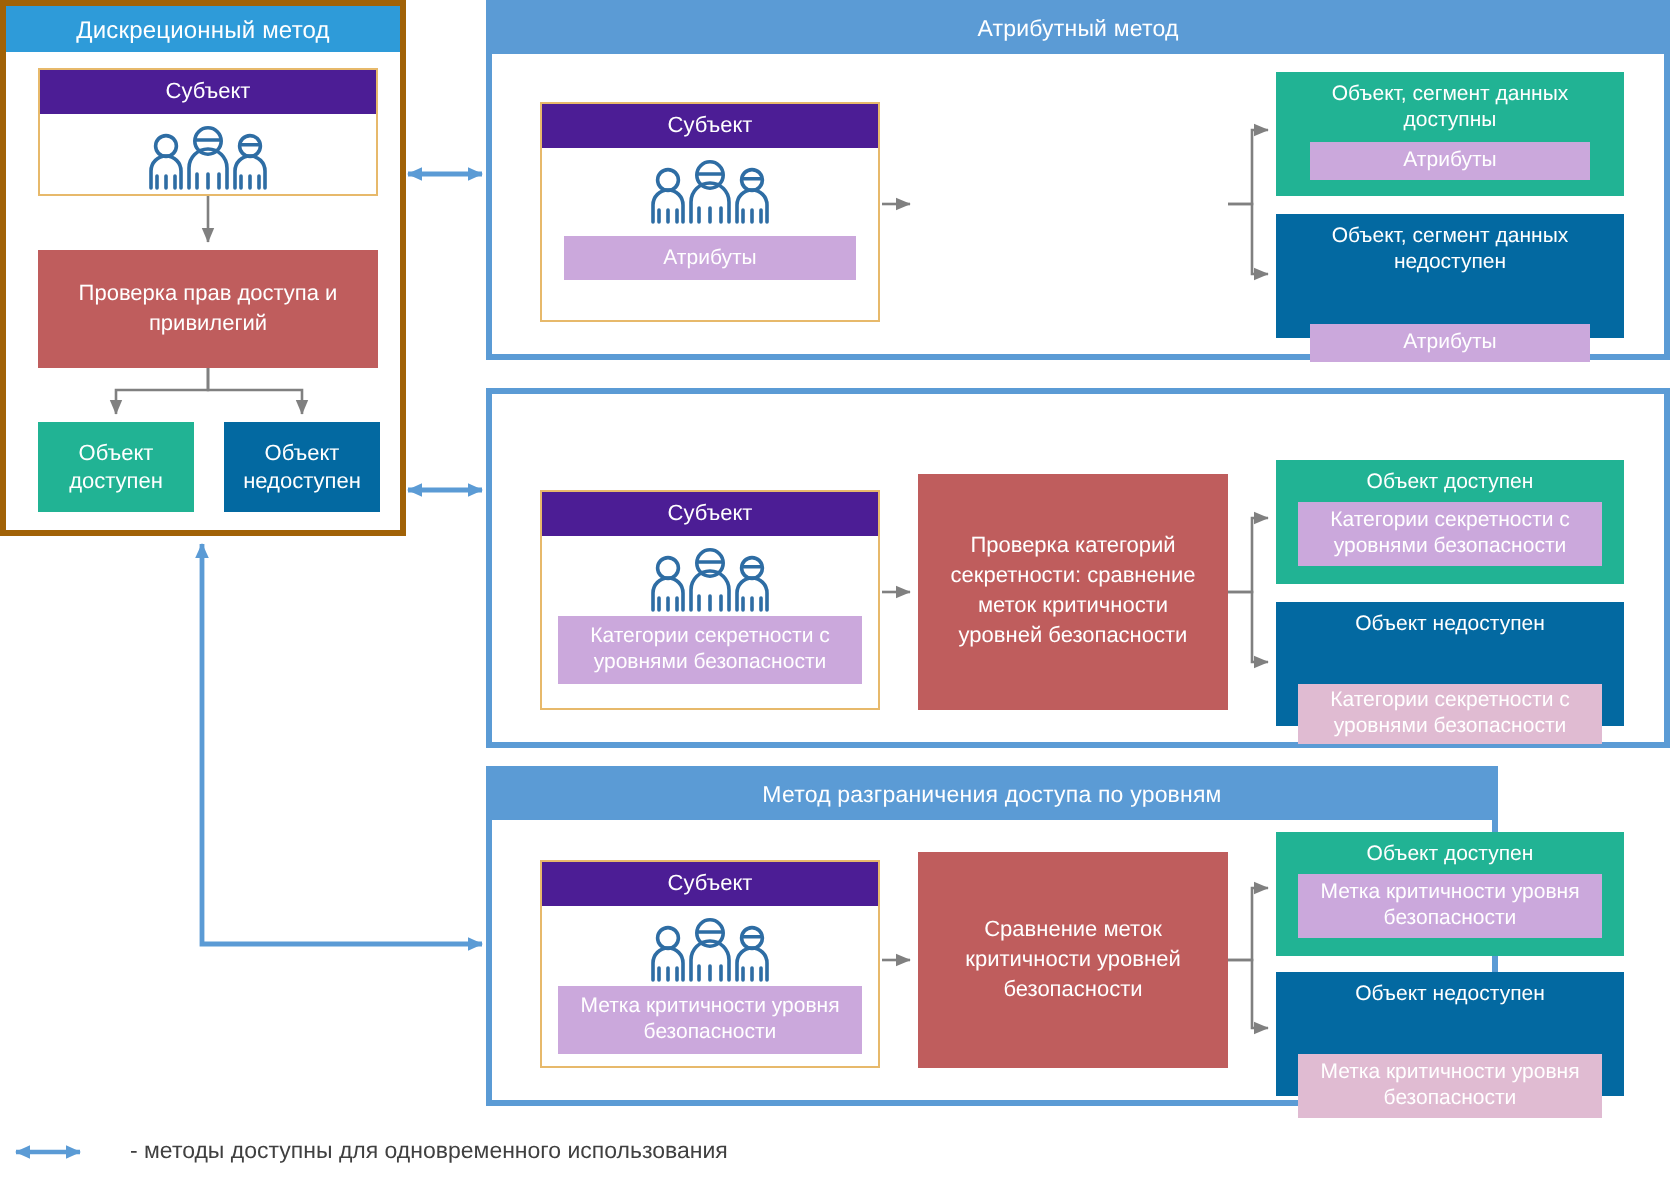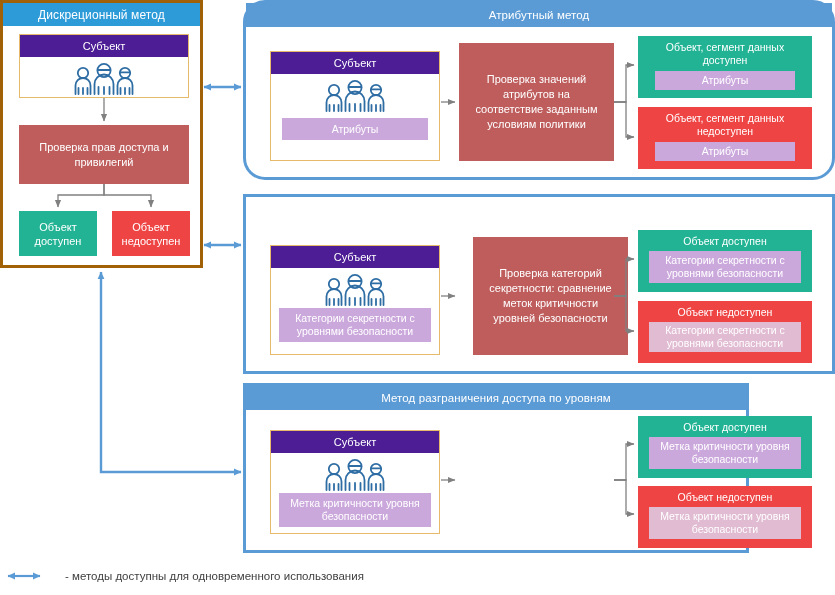--- a/index.html
+++ b/index.html
@@ -37,21 +37,21 @@
   
   .process{position:absolute;box-sizing:border-box;background:#BF5D5D;color:#ffffff;
       display:flex;align-items:center;justify-content:center;text-align:center;
       font-size:11px;line-height:15px;padding:4px 10px;}
 
   
   .outcome{position:absolute;box-sizing:border-box;
       display:flex;flex-direction:column;align-items:center;
       text-align:center;color:#ffffff;font-size:10.5px;line-height:13px;}
   .ok{background:#21B394;}
-  .no{background:#ef4444;}
+  .no{background:#0369a1;gap:20px;}
   .outcome-title{padding:5px 6px 3px 6px;width:100%;box-sizing:border-box;}
   .outcome-chip{box-sizing:border-box;background:#CBA8DC;color:#ffffff;
       display:flex;align-items:center;justify-content:center;text-align:center;
       font-size:10.5px;line-height:13px;padding:3px 4px;}
 
   
   .outcome-simple{position:absolute;box-sizing:border-box;color:#ffffff;
       display:flex;align-items:center;justify-content:center;text-align:center;
       font-size:11px;line-height:14px;}
 
@@ -126,21 +126,21 @@
 
     <svg class="abs" style="left:0;top:0;width:203px;height:268px;" width="203" height="268" viewBox="0 0 203 268">
       <g stroke="#808080" stroke-width="1.3" fill="none">
         <line x1="101" y1="95" x2="101" y2="118" marker-end="url(#grayarrow)"></line>
         <polyline points="101,181 101,192 55,192 55,204" marker-end="url(#grayarrow)"></polyline>
         <polyline points="101,181 101,192 148,192 148,204" marker-end="url(#grayarrow)"></polyline>
       </g>
     </svg>
   </div>
 
-  <div class="panel panel-right" style="left:243px;top:0px;width:592px;height:180px;border-radius:22px;">
+  <div class="panel panel-right" style="left:243px;top:0px;width:592px;height:180px;">
     <div class="panel-head">Атрибутный метод</div>
 
     <div class="subject" style="left:24px;top:48px;width:170px;height:110px;">
       <div class="subject-head">Субъект</div>
       <div class="subject-body">
         <span class="people">
           <svg width="74" height="34" viewBox="0 0 74 34">
             <g fill="none" stroke="#2E6DA4" stroke-width="1.8" stroke-linecap="round" stroke-linejoin="round">
               <circle cx="16" cy="10" r="5.2"></circle>
                 <path d="M8.5 31 v-8.5 a7.5 7.5 0 0 1 15 0 V31"></path>
@@ -153,24 +153,23 @@
                 <path d="M50.5 31 v-8.5 a7.5 7.5 0 0 1 15 0 V31"></path>
               <path d="M53.5 31 v-6 M58 31 v-6 M62.5 31 v-6"></path>
                 <path d="M53.3 9.4 h9.4"></path>
             </g>
           </svg>
         </span>
         <div class="chip" style="left:11px;top:44px;width:146px;height:22px;">Атрибуты</div>
       </div>
     </div>
 
-    <div class="process" style="left:213px;top:40px;width:155px;height:118px;">Проверка значений атрибутов на соответствие заданным условиям политики</div>
 
     <div class="outcome ok" style="left:392px;top:33px;width:174px;height:62px;">
-      <div class="outcome-title">Объект, сегмент данных доступен</div>
+      <div class="outcome-title">Объект, сегмент данных доступны</div>
       <div class="outcome-chip" style="width:140px;height:19px;margin-top:1px;">Атрибуты</div>
     </div>
 
     <div class="outcome no" style="left:392px;top:104px;width:174px;height:62px;">
       <div class="outcome-title">Объект, сегмент данных недоступен</div>
       <div class="outcome-chip" style="width:140px;height:19px;margin-top:1px;">Атрибуты</div>
     </div>
 
     <svg class="abs" style="left:0;top:0;width:592px;height:180px;" width="592" height="180" viewBox="0 0 592 180">
       <g stroke="#808080" stroke-width="1.3" fill="none">
@@ -200,21 +199,21 @@
                 <path d="M50.5 31 v-8.5 a7.5 7.5 0 0 1 15 0 V31"></path>
               <path d="M53.5 31 v-6 M58 31 v-6 M62.5 31 v-6"></path>
                 <path d="M53.3 9.4 h9.4"></path>
             </g>
           </svg>
         </span>
         <div class="chip" style="left:8px;top:40px;width:152px;height:34px;">Категории секретности с уровнями безопасности</div>
       </div>
     </div>
 
-    <div class="process" style="left:213px;top:40px;width:155px;height:118px;margin-left:14px;">Проверка категорий секретности: сравнение меток критичности уровней безопасности</div>
+    <div class="process" style="left:213px;top:40px;width:155px;height:118px;">Проверка категорий секретности: сравнение меток критичности уровней безопасности</div>
 
     <div class="outcome ok" style="left:392px;top:33px;width:174px;height:62px;">
       <div class="outcome-title">Объект доступен</div>
       <div class="outcome-chip" style="width:152px;height:32px;margin-top:0px;">Категории секретности с уровнями безопасности</div>
     </div>
 
     <div class="outcome no" style="left:392px;top:104px;width:174px;height:62px;">
       <div class="outcome-title">Объект недоступен</div>
       <div class="outcome-chip" style="width:152px;height:30px;margin-top:0px;background:#E0BBD2;">Категории секретности с уровнями безопасности</div>
     </div>
@@ -248,20 +247,21 @@
                 <path d="M50.5 31 v-8.5 a7.5 7.5 0 0 1 15 0 V31"></path>
               <path d="M53.5 31 v-6 M58 31 v-6 M62.5 31 v-6"></path>
                 <path d="M53.3 9.4 h9.4"></path>
             </g>
           </svg>
         </span>
         <div class="chip" style="left:8px;top:40px;width:152px;height:34px;">Метка критичности уровня безопасности</div>
       </div>
     </div>
 
+    <div class="process" style="left:213px;top:40px;width:155px;height:108px;">Сравнение меток критичности уровней безопасности</div>
 
     <div class="outcome ok" style="left:392px;top:30px;width:174px;height:62px;">
       <div class="outcome-title">Объект доступен</div>
       <div class="outcome-chip" style="width:152px;height:32px;margin-top:0px;">Метка критичности уровня безопасности</div>
     </div>
 
     <div class="outcome no" style="left:392px;top:100px;width:174px;height:62px;">
       <div class="outcome-title">Объект недоступен</div>
       <div class="outcome-chip" style="width:152px;height:32px;margin-top:0px;background:#E0BBD2;">Метка критичности уровня безопасности</div>
     </div>

